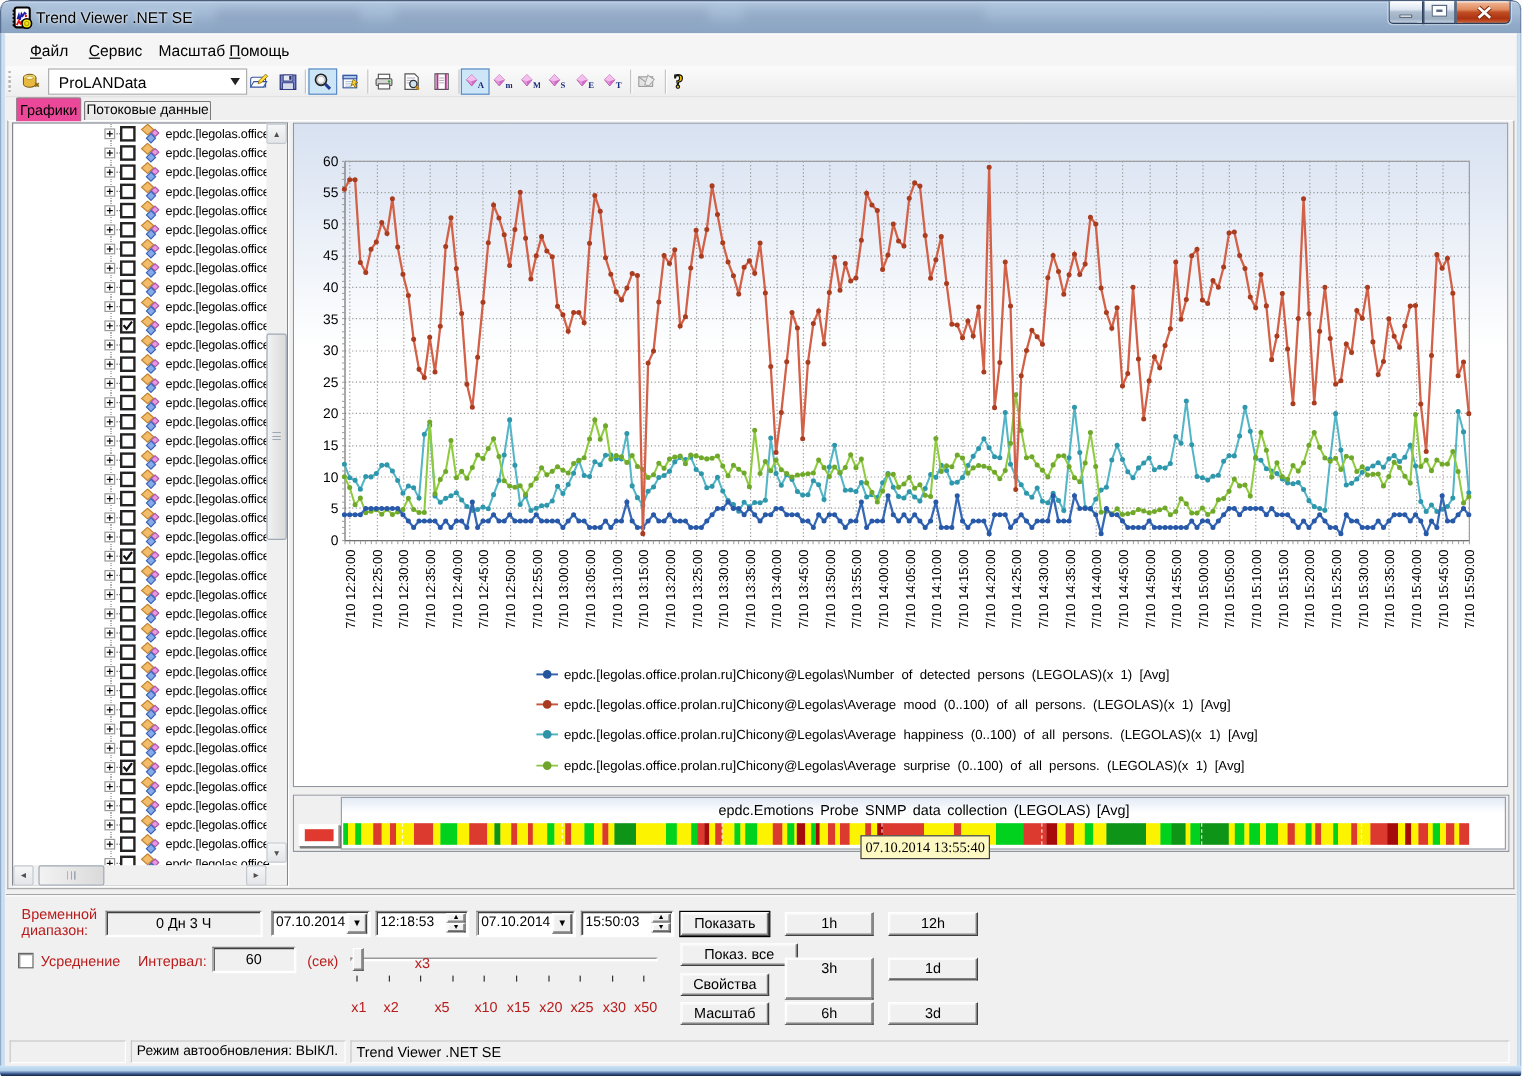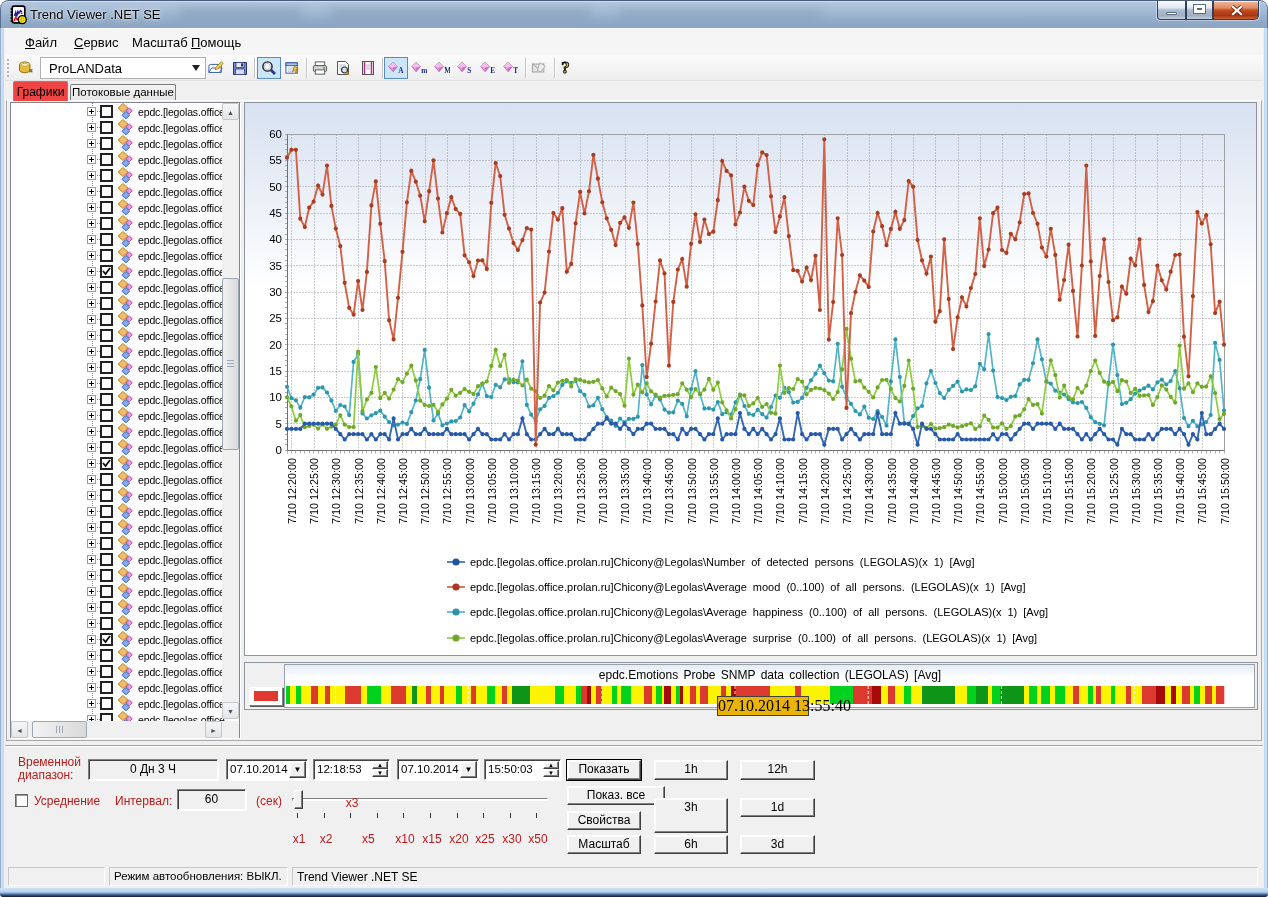--- a/index.html
+++ b/index.html
@@ -195,21 +195,21 @@
         <path d="M10 2 l6 4 -5 6 -4 -1z" fill="#ededed" stroke="#ababab"></path>
       </svg>
 <div class="tsep" style="left:549px"></div>
 <text></text>
 <svg class="ticon" style="left:555px" width="17" height="18" viewBox="0 0 17 18">
         <text x="1" y="15" font-family="Liberation Serif,serif" font-size="19" font-weight="bold" fill="#f7c800" stroke="#111" stroke-width="1.1">?</text>
       </svg>
 </div>
     <div class="tab abs" style="left:70px;top:84px;width:106px;height:17px;background:linear-gradient(#f4f4f4,#e4e4e4);font-size:11.5px;padding-top:1px">Потоковые данные</div>
     <div id="tabpage" class="abs"></div>
-    <div class="tab abs" style="left:13px;top:81px;width:55px;height:20px;background:#ef4444;border-color:#888;z-index:3;padding-top:3px">Графики</div>
+    <div class="tab abs" style="left:13px;top:81px;width:55px;height:20px;background:#ec4899;border-color:#888;z-index:3;padding-top:3px">Графики</div>
     <div id="treepanel" class="abs">
       <div class="abs vdots" style="top:0;height:620px"></div>
       <div class="trow" style="top:1px">
         <div class="pbox">
           <i></i>
           <b></b>
         </div>
         <div class="abs" style="left:86px;top:7px;width:3px;height:1px;background-image:repeating-linear-gradient(90deg,#808080 0 1px,#fff 1px 2px)"></div>
         <div class="cbox"></div>
         <svg class="abs" style="left:105px;top:-1px" width="17" height="17" viewBox="0 0 17 17">
@@ -983,21 +983,21 @@
 <line x1="91.4" y1="24" x2="91.4" y2="42" stroke="#ffffff" stroke-width="1" stroke-dasharray="3 2" opacity=".85"></line>
 <line x1="224.6" y1="24" x2="224.6" y2="42" stroke="#ffffff" stroke-width="1" stroke-dasharray="3 2" opacity=".85"></line>
 <line x1="357.8" y1="24" x2="357.8" y2="42" stroke="#ffffff" stroke-width="1" stroke-dasharray="3 2" opacity=".85"></line>
 <line x1="491.0" y1="24" x2="491.0" y2="42" stroke="#ffffff" stroke-width="1" stroke-dasharray="3 2" opacity=".85"></line>
 <line x1="624.2" y1="24" x2="624.2" y2="42" stroke="#ffffff" stroke-width="1" stroke-dasharray="3 2" opacity=".85"></line>
 <line x1="757.4" y1="24" x2="757.4" y2="42" stroke="#ffffff" stroke-width="1" stroke-dasharray="3 2" opacity=".85"></line>
 <line x1="890.6" y1="24" x2="890.6" y2="42" stroke="#ffffff" stroke-width="1" stroke-dasharray="3 2" opacity=".85"></line>
 </svg>
 <div class="abs" style="left:249px;top:687px;width:34px;height:19px;background:#fff;border:1px solid #808080;border-top-color:#fff;border-left-color:#fff;box-shadow:1px 1px 0 #555"></div>
 <div class="abs" style="left:254px;top:691px;width:24px;height:10px;background:#E03A30"></div>
-<div class="abs" style="left:717px;top:696px;width:92px;height:20px;background:#eab308;border:1px solid #404040;font-size:16px;text-align:center;line-height:18px;white-space:nowrap;font-family:'Liberation Serif',serif">07.10.2014 13:55:40</div>
+<div class="abs" style="left:717px;top:696px;width:108px;height:20px;background:#fef9c3;border:1px solid #404040;font-size:12px;text-align:center;line-height:18px;white-space:nowrap;font-family:'Liberation Serif',serif">07.10.2014 13:55:40</div>
     <div class="abs" style="left:5px;top:745px;width:1258px;height:1px;background:#a5a5a5"></div>
 <div class="abs" style="left:5px;top:746px;width:1258px;height:1px;background:#fff"></div>
 <div class="lbl" style="left:18px;top:755px;font-size:12px">Временной</div>
 <div class="lbl" style="left:18px;top:768px;font-size:12px">диапазон:</div>
 <div class="abs sunken" style="left:88px;top:759px;width:130px;height:21px;font-size:12px;text-align:center;line-height:19px">0 Дн 3 Ч</div>
 <div class="abs white3d" style="left:226px;top:759px;width:82px;height:21px;font-size:11.5px;line-height:19px"><span style="padding-left:3px">07.10.2014</span><div class="abs btn" style="right:1px;top:1px;width:17px;height:17px;line-height:15px;font-size:8px;color:#000">▼</div></div>
 <div class="abs white3d" style="left:313px;top:759px;width:77px;height:21px;font-size:11.5px;line-height:19px"><span style="padding-left:3px">12:18:53</span><div class="abs btn" style="right:1px;top:1px;width:16px;height:8px;line-height:7px;font-size:6px;color:#000">▲</div><div class="abs btn" style="right:1px;top:9px;width:16px;height:8px;line-height:7px;font-size:6px;color:#000">▼</div></div>
 <div class="abs white3d" style="left:397px;top:759px;width:82px;height:21px;font-size:11.5px;line-height:19px"><span style="padding-left:3px">07.10.2014</span><div class="abs btn" style="right:1px;top:1px;width:17px;height:17px;line-height:15px;font-size:8px;color:#000">▼</div></div>
 <div class="abs white3d" style="left:484px;top:759px;width:77px;height:21px;font-size:11.5px;line-height:19px"><span style="padding-left:3px">15:50:03</span><div class="abs btn" style="right:1px;top:1px;width:16px;height:8px;line-height:7px;font-size:6px;color:#000">▲</div><div class="abs btn" style="right:1px;top:9px;width:16px;height:8px;line-height:7px;font-size:6px;color:#000">▼</div></div>
 <div class="abs btn" style="left:567px;top:760px;width:74px;height:20px;outline:1px solid #000;line-height:17px">Показать</div>

